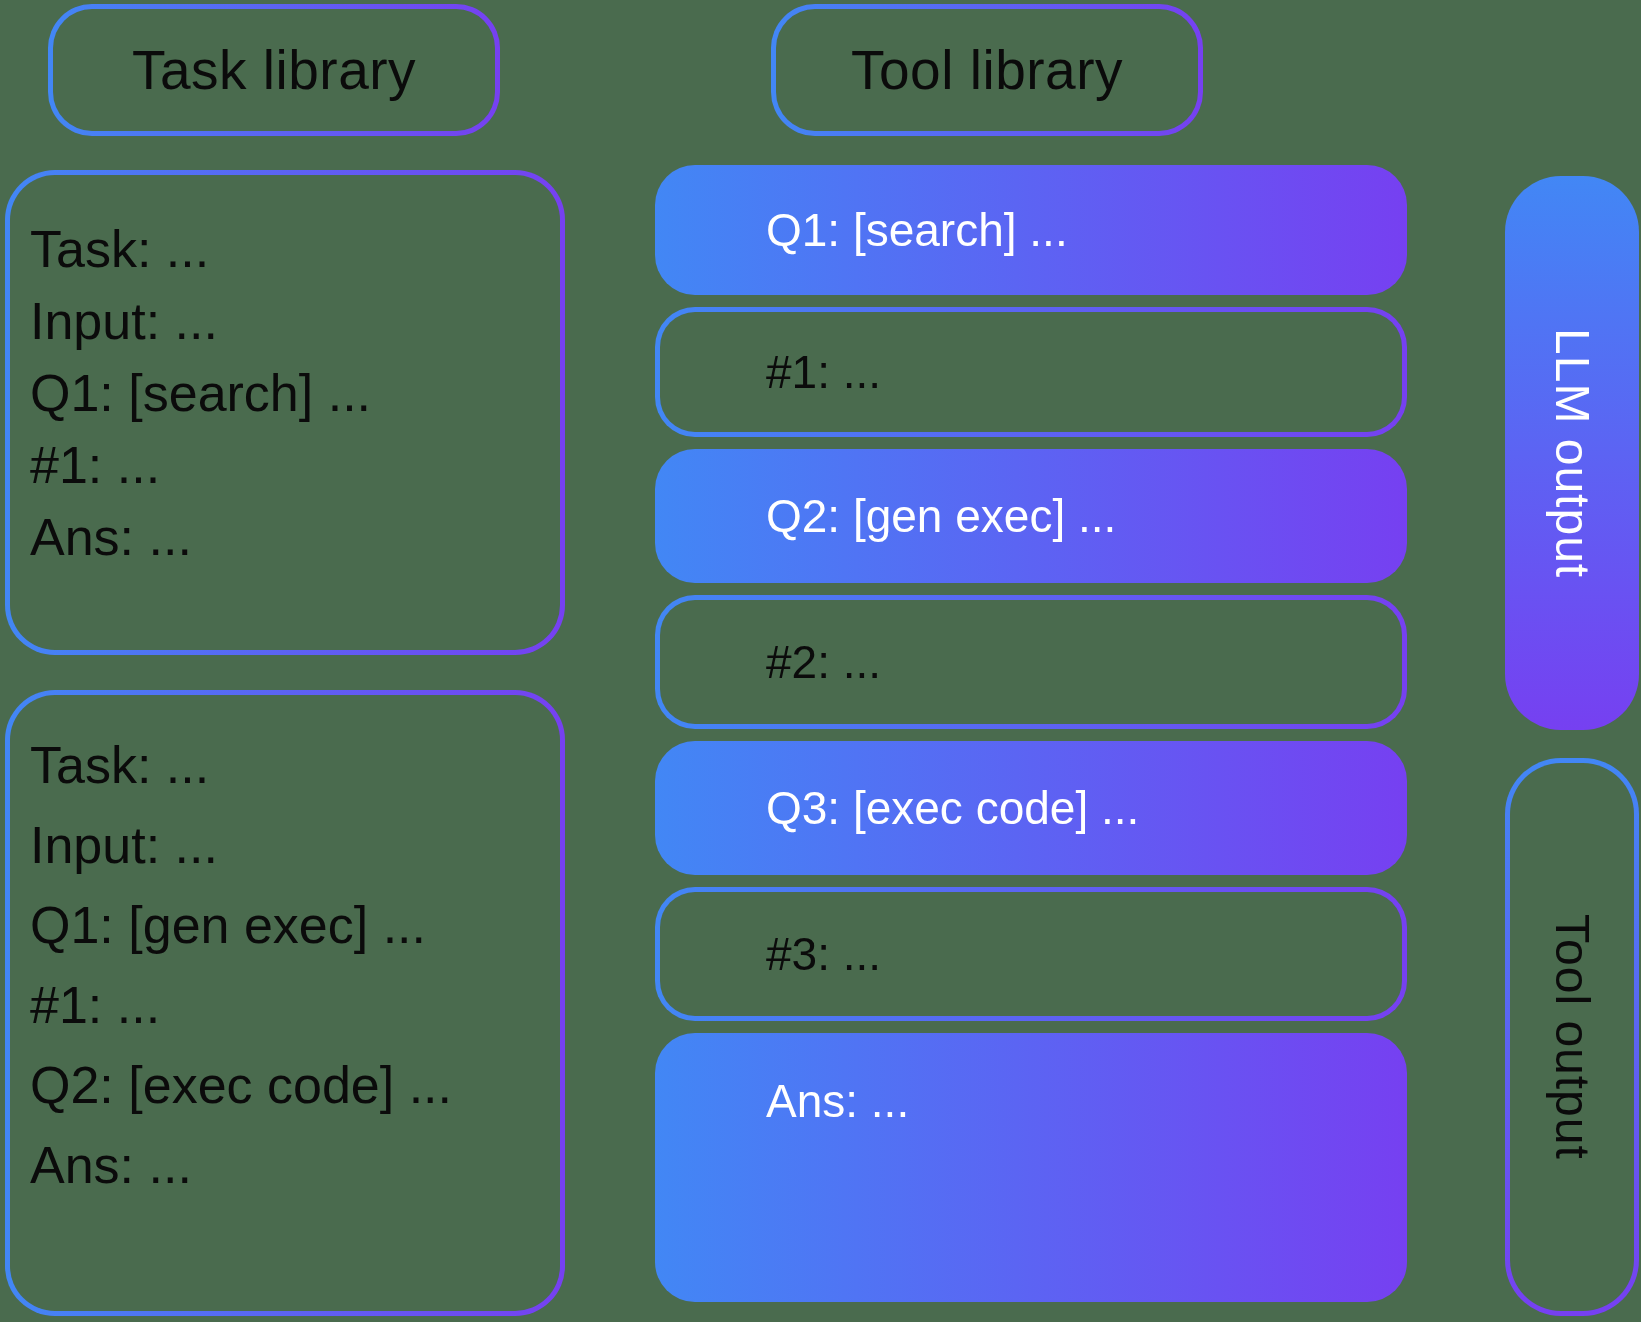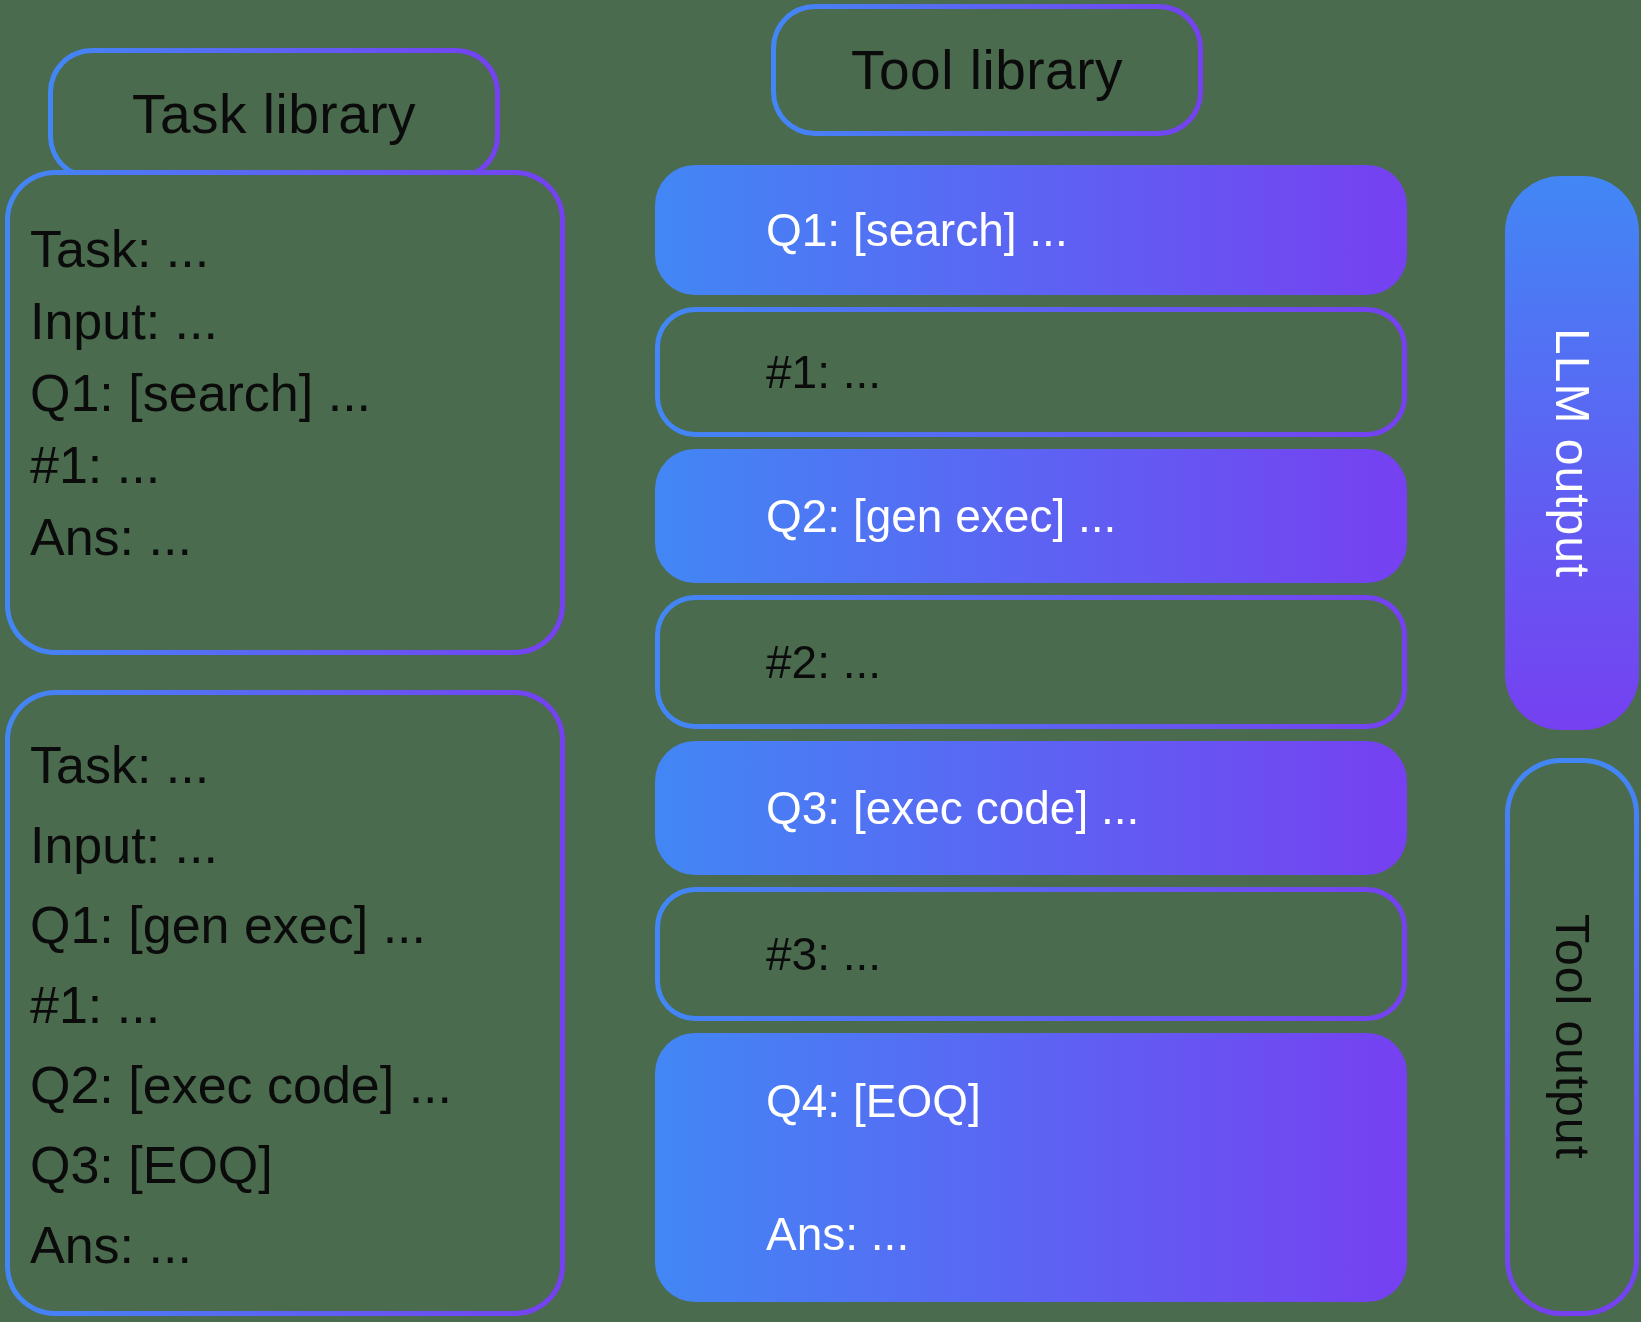--- a/index.html
+++ b/index.html
@@ -61,21 +61,21 @@
     writing-mode:vertical-rl;font-size:48px;letter-spacing:1px;
   }
   .badge.filled .vlbl{color:var(--paper);}
   .badge.outline .vlbl{color:var(--ink);}
 </style>
 </head>
 <body>
 
 <div id="canvas">
 
-  <div class="gb hdr" style="left:48px;top:4px;width:452px;height:132px;margin-top:44px;">
+  <div class="gb hdr" style="left:48px;top:4px;width:452px;height:132px;">
     <div class="gbi"></div>
     <div class="content">Task library</div>
   </div>
 
   <div class="gb hdr" style="left:771px;top:4px;width:432px;height:132px;">
     <div class="gbi"></div>
     <div class="content">Tool library</div>
   </div>
 
   <div id="task-example-1" class="gb exbox" style="left:5px;top:170px;width:560px;height:485px;">
@@ -90,21 +90,20 @@
   </div>
 
   <div id="task-example-2" class="gb exbox" style="left:5px;top:690px;width:560px;height:626px;">
     <div class="gbi"></div>
     <div class="content">
       <div class="line">Task: ...</div>
       <div class="line">Input: ...</div>
       <div class="line">Q1: [gen exec] ...</div>
       <div class="line">#1: ...</div>
       <div class="line">Q2: [exec code] ...</div>
-      <div class="line">Q3: [EOQ]</div>
       <div class="line">Ans: ...</div>
     </div>
   </div>
 
   <div class="fill step filled" style="top:165px;height:130px;">
     <div class="lbl">Q1: [search] ...</div>
   </div>
 
   <div class="gb step outline" style="top:307px;height:130px;">
     <div class="gbi"></div>
@@ -124,21 +123,20 @@
     <div class="lbl">Q3: [exec code] ...</div>
   </div>
 
   <div class="gb step outline" style="top:887px;height:134px;">
     <div class="gbi"></div>
     <div class="lbl">#3: ...</div>
   </div>
 
   <div class="fill step filled final" style="top:1033px;height:269px;">
     <div class="lbl">
-      <div>Q4: [EOQ]</div>
       <div>Ans: ...</div>
     </div>
   </div>
 
   <div class="fill badge filled vgrad" style="top:176px;height:554px;">
     <div class="vlbl">LLM output</div>
   </div>
 
   <div class="gb badge outline vgrad" style="top:758px;height:558px;">
     <div class="gbi"></div>

